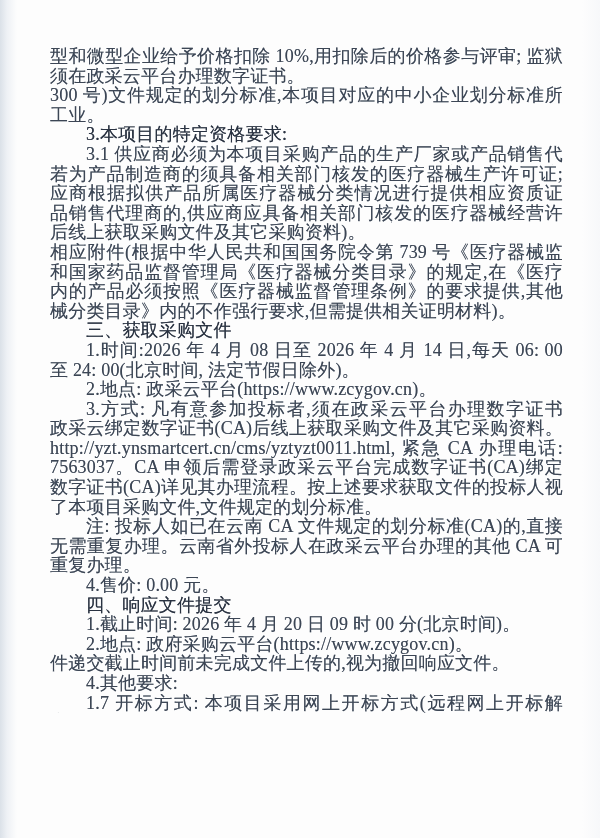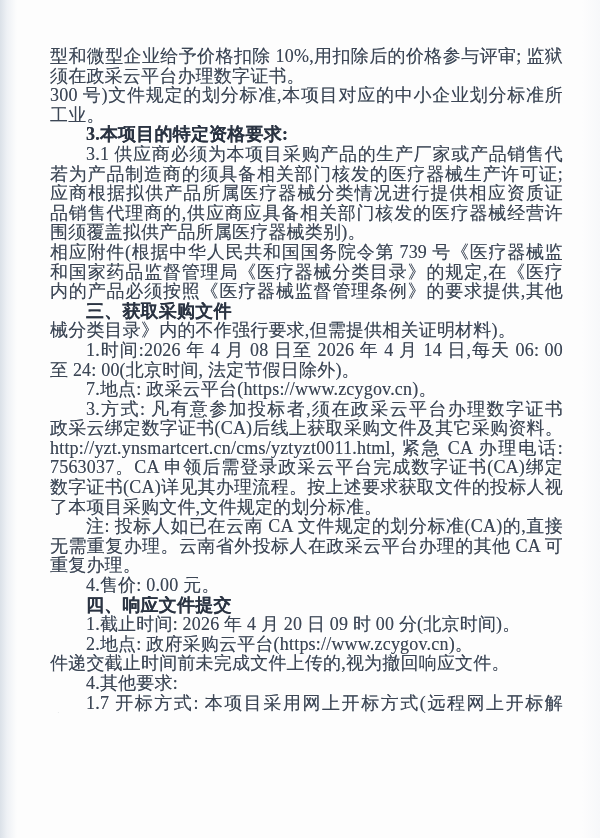--- a/index.html
+++ b/index.html
@@ -30,48 +30,48 @@
     text-shadow: 0 0 0.5px rgba(62, 74, 92, 0.55);
     letter-spacing: 0.2px;
   }
   .line.full {
     text-align-last: justify;
   }
   .line.indent {
     text-indent: 2em;
   }
   .line.bold {
-    font-weight: 700;
+    font-weight: 400;
     color: #2a3342;
     text-shadow: 0 0 0.6px rgba(32, 40, 54, 0.7);
   }
 </style>
 </head>
 <body>
 
 <div class="page">
   <div class="doc" id="doc">
       <div class="line full">型和微型企业给予价格扣除 10%,用扣除后的价格参与评审; 监狱企业及残疾</div>
       <div class="line">须在政采云平台办理数字证书。</div>
       <div class="line full">300 号)文件规定的划分标准,本项目对应的中小企业划分标准所属行业为:</div>
       <div class="line">工业。</div>
       <div class="line indent bold">3.本项目的特定资格要求:</div>
       <div class="line indent full">3.1 供应商必须为本项目采购产品的生产厂家或产品销售代理商,供应商</div>
       <div class="line full">若为产品制造商的须具备相关部门核发的医疗器械生产许可证; 供应商若为产</div>
       <div class="line full">应商根据拟供产品所属医疗器械分类情况进行提供相应资质证件,但其经营范</div>
       <div class="line full">品销售代理商的,供应商应具备相关部门核发的医疗器械经营许可证/备案(供</div>
-      <div class="line">围须覆盖拟供产品所属医疗器械类别)。</div>
+      <div class="line">后线上获取采购文件及其它采购资料)。</div>
       <div class="line full">相应附件(根据中华人民共和国国务院令第 739 号《医疗器械监督管理条例》</div>
       <div class="line full">和国家药品监督管理局《医疗器械分类目录》的规定,在《医疗器械分类目录》</div>
       <div class="line full">内的产品必须按照《医疗器械监督管理条例》的要求提供,其他不在《医疗器</div>
+      <div class="line">械分类目录》内的不作强行要求,但需提供相关证明材料)。</div>
       <div class="line indent bold">三、获取采购文件</div>
-      <div class="line">械分类目录》内的不作强行要求,但需提供相关证明材料)。</div>
       <div class="line indent full">1.时间:2026 年 4 月 08 日至 2026 年 4 月 14 日,每天 06: 00 至 12: 00,12: 00</div>
       <div class="line">至 24: 00(北京时间, 法定节假日除外)。</div>
-      <div class="line indent">7.地点: 政采云平台(https://www.zcygov.cn)。</div>
+      <div class="line indent">2.地点: 政采云平台(https://www.zcygov.cn)。</div>
       <div class="line indent full">3.方式: 凡有意参加投标者,须在政采云平台办理数字证书(CA), 并在</div>
       <div class="line full">政采云绑定数字证书(CA)后线上获取采购文件及其它采购资料。CA 申领链接:</div>
       <div class="line full">http://yzt.ynsmartcert.cn/cms/yztyzt0011.html, 紧急 CA 办理电话: 1998</div>
       <div class="line full">7563037。CA 申领后需登录政采云平台完成数字证书(CA)绑定才可以使用,</div>
       <div class="line full">数字证书(CA)详见其办理流程。按上述要求获取文件的投标人视为合法获取</div>
       <div class="line">了本项目采购文件,文件规定的划分标准。</div>
       <div class="line indent full">注: 投标人如已在云南 CA 文件规定的划分标准(CA)的,直接绑定即可,</div>
       <div class="line full">无需重复办理。云南省外投标人在政采云平台办理的其他 CA 可直接使用,无需</div>
       <div class="line">重复办理。</div>
       <div class="line indent">4.售价: 0.00 元。</div>

